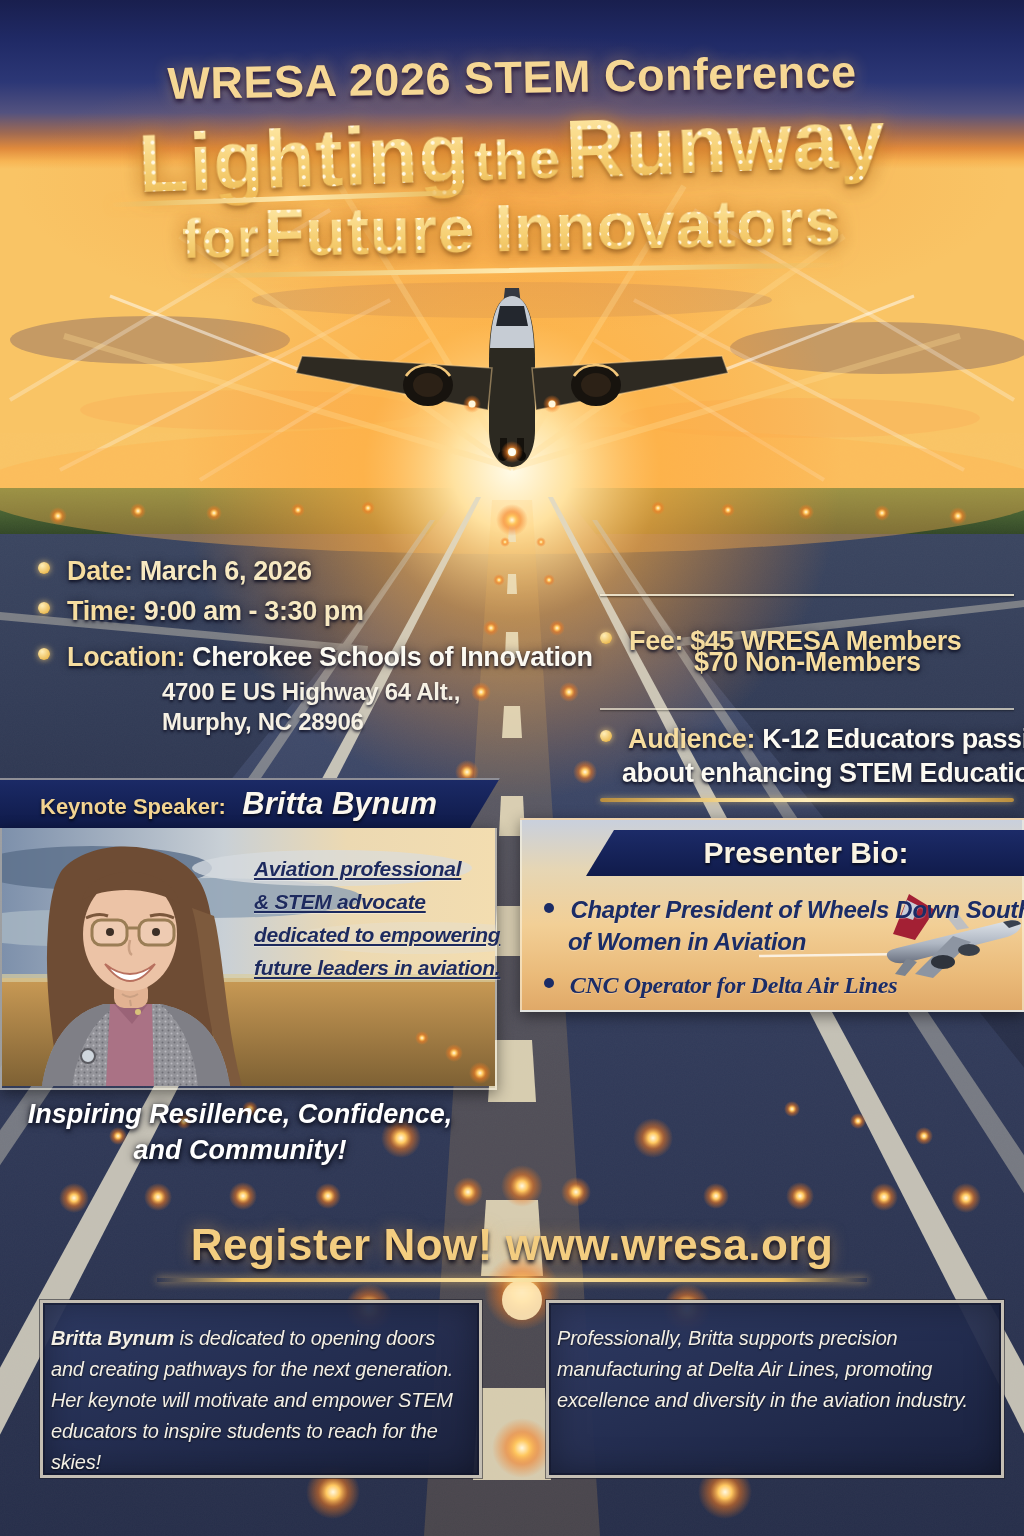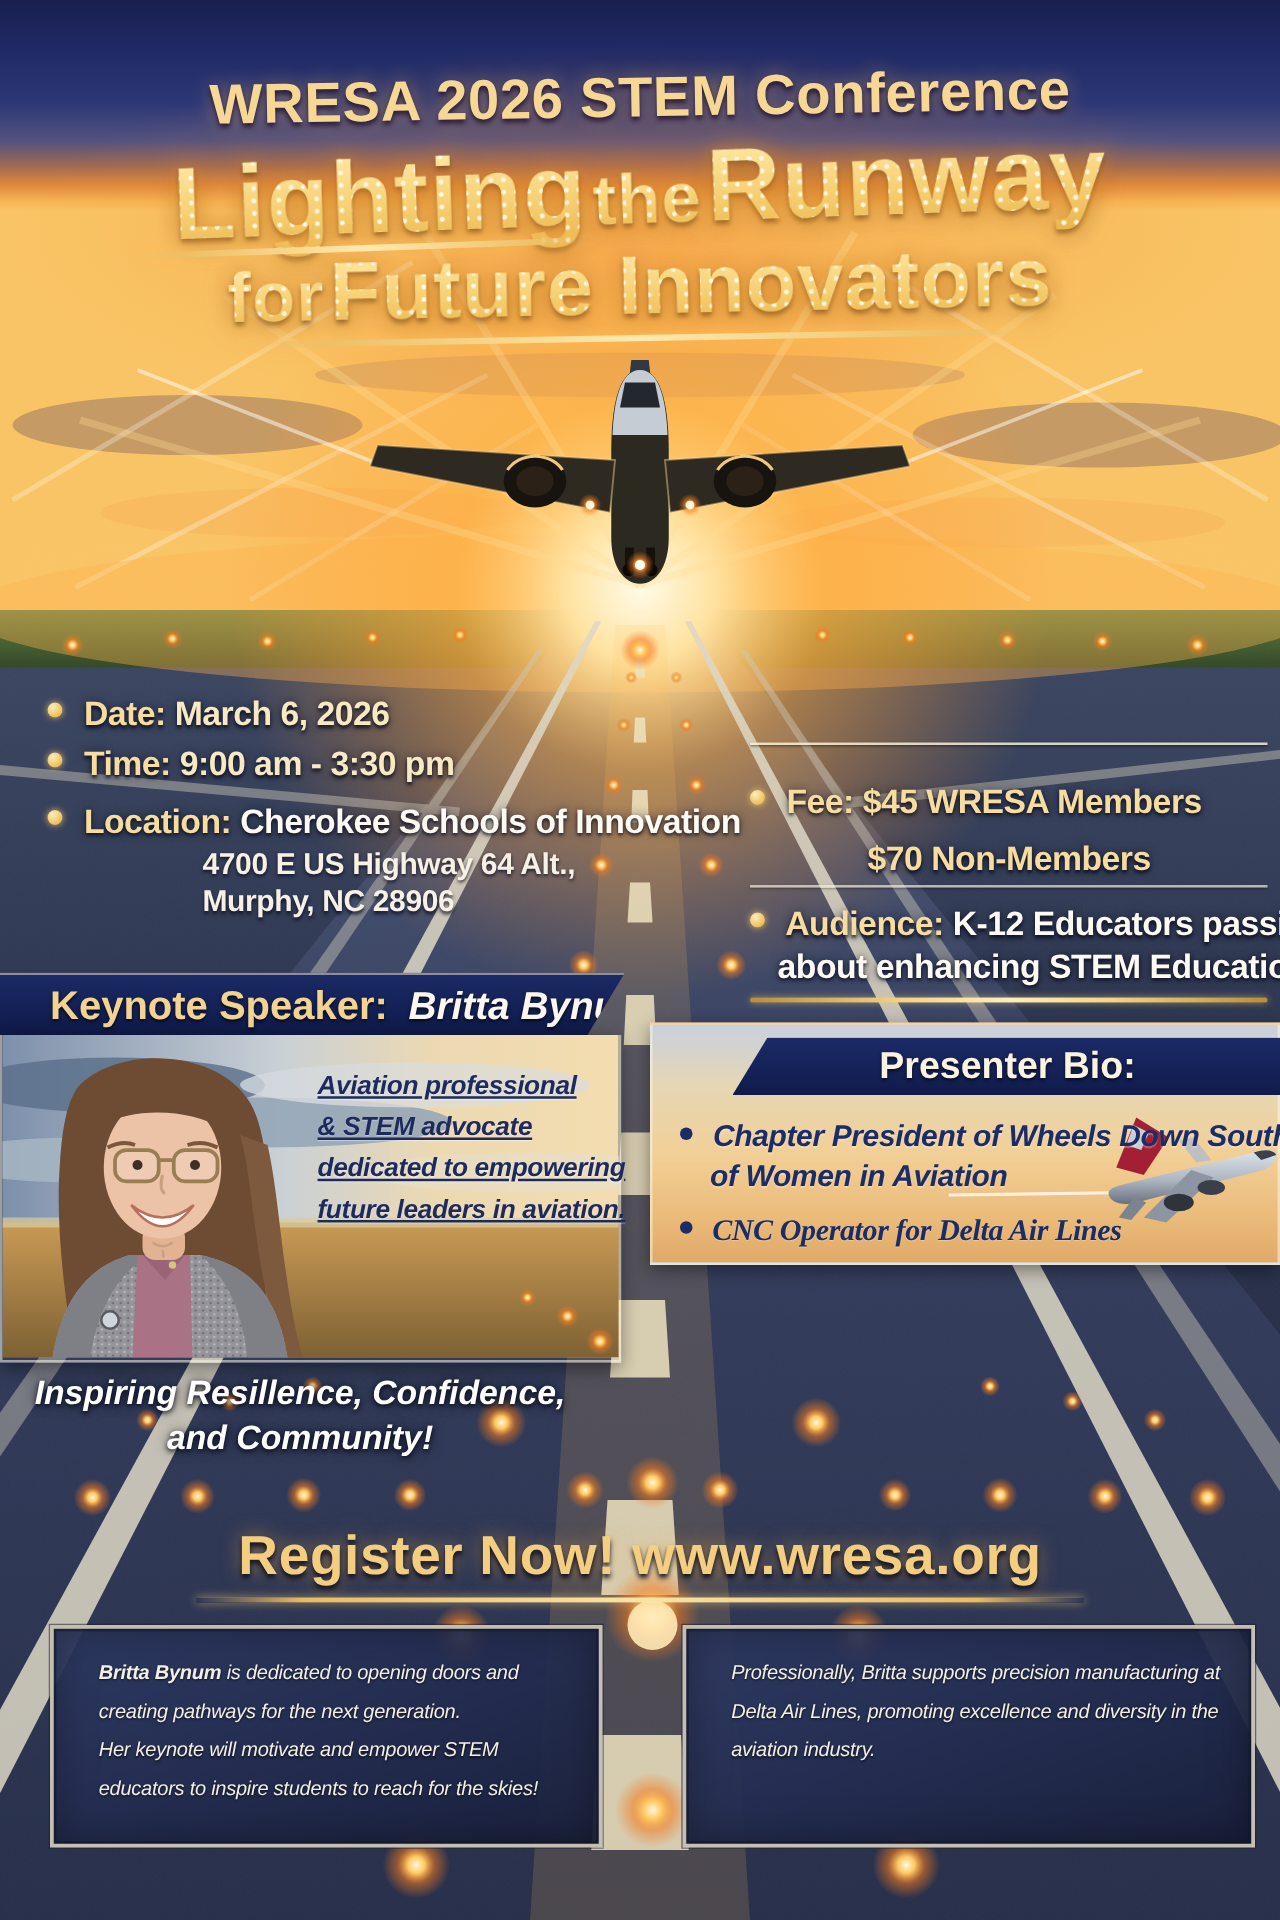--- a/index.html
+++ b/index.html
@@ -49,21 +49,21 @@
   .rule-thin{height:2px;background:rgba(246,238,216,.85);box-shadow:0 1px 2px rgba(0,0,0,.5);}
   .rule-gold{height:4px;border-radius:2px;
     background:linear-gradient(90deg,#b98d3e,#f3d489 30%,#ffeebb 50%,#f3d489 70%,#b98d3e);
     box-shadow:0 0 6px rgba(240,200,110,.6);}
 
   
   .kbanner{left:0;top:778px;width:500px;height:50px;background:linear-gradient(180deg,#1b2a66,#0f1a49);
     clip-path:polygon(0 0,100% 0,calc(100% - 30px) 100%,0 100%);
     border-top:2px solid rgba(247,238,214,.55);
     padding-left:40px;line-height:48px;}
-  .kbanner .lab2{font-size:32px;font-weight:bold;color:#f2d391;text-shadow:0 2px 3px rgba(0,0,0,.7);}
+  .kbanner .lab2{font-size:22px;font-weight:bold;color:#f2d391;text-shadow:0 2px 3px rgba(0,0,0,.7);}
   .kbanner .name{font-size:31px;font-weight:bold;font-style:italic;color:#fbf7ee;margin-left:12px;
     text-shadow:0 2px 3px rgba(0,0,0,.7);}
   .kpanel{left:0;top:828px;width:497px;height:262px;
     border:2px solid rgba(250,245,230,.55);border-top:none;
     box-shadow:0 4px 14px rgba(0,0,0,.45);}
   .kdesc{left:252px;top:24px;font-size:21px;font-weight:bold;font-style:italic;
     color:#1d2a5e;line-height:33px;letter-spacing:-.3px;
     text-shadow:0 1px 1px rgba(255,255,255,.35);text-decoration:underline;}
   .tagline{left:18px;top:1096px;width:444px;text-align:center;
     font-size:27px;font-weight:bold;font-style:italic;color:#ffffff;line-height:36px;
@@ -85,25 +85,25 @@
 
   
   .register{left:0;top:1220px;width:1024px;text-align:center;
     font-size:44px;font-weight:bold;letter-spacing:.5px;color:#f3cd80;
     text-shadow:0 3px 4px rgba(10,10,25,.9),0 0 16px rgba(245,180,80,.5);}
   .reg-ul{left:157px;top:1278px;width:710px;height:4px;
     background:linear-gradient(90deg,rgba(230,185,95,0),#e8bc62 12%,#f9e3a4 50%,#e8bc62 88%,rgba(230,185,95,0));
     box-shadow:0 0 8px rgba(250,200,110,.7);}
 
   
-  .fbox{top:1300px;height:178px;padding:20px 24px 16px 36px;
+  .fbox{top:1300px;height:178px;padding:20px 24px 16px 8px;
     background:linear-gradient(160deg,rgba(46,58,100,.93),rgba(24,31,60,.93));
     border:3px solid rgba(214,206,190,.9);
     box-shadow:0 0 0 1px rgba(30,30,40,.55),inset 0 0 0 2px rgba(16,20,40,.55),inset 0 0 34px rgba(0,0,0,.35);
-    font-size:16px;font-style:italic;color:#f3efe5;line-height:31px;letter-spacing:-.2px;
+    font-size:20px;font-style:italic;color:#f3efe5;line-height:31px;letter-spacing:-.2px;
     text-shadow:0 1px 2px rgba(0,0,0,.7);}
   .fbox .bold{font-weight:bold;}
   .fleft{left:40px;width:442px;}
   .fright{left:546px;width:458px;}
 </style>
 </head>
 <body>
 
 <div id="poster">
 
@@ -326,21 +326,21 @@
   <div class="abs addr nw" style="left:162px;top:678px;">4700 E US Highway 64 Alt.,</div>
   <div class="abs addr nw" style="left:162px;top:708px;">Murphy, NC 28906</div>
 
   <div class="abs" style="left:600px;top:588px;width:414px;height:214px;">
     <div class="abs rule-thin" style="left:0;top:6px;width:414px;"></div>
     <div class="abs dl-row nw" style="left:0;top:38px;">
       <span class="bullet"></span>
       <span class="lab">Fee:</span>
       <span class="lab">$45 WRESA Members</span>
     </div>
-    <div class="abs dl-row lab nw" style="left:94px;top:84px;text-align:center;">$70 Non-Members</div>
+    <div class="abs dl-row lab nw" style="left:94px;top:59px;text-align:center;">$70 Non-Members</div>
     <div class="abs rule-thin" style="left:0;top:120px;width:414px;opacity:.8;"></div>
     <div class="abs dl-row nw" style="left:0;top:136px;">
       <span class="bullet"></span>
       <span class="lab">Audience:</span>
       <span class="val-white">K-12 Educators passionate</span>
     </div>
     <div class="abs dl-row val-white nw" style="left:22px;top:170px;">about enhancing STEM Education</div>
     <div class="abs rule-gold" style="left:0;top:210px;width:414px;"></div>
   </div>
 

